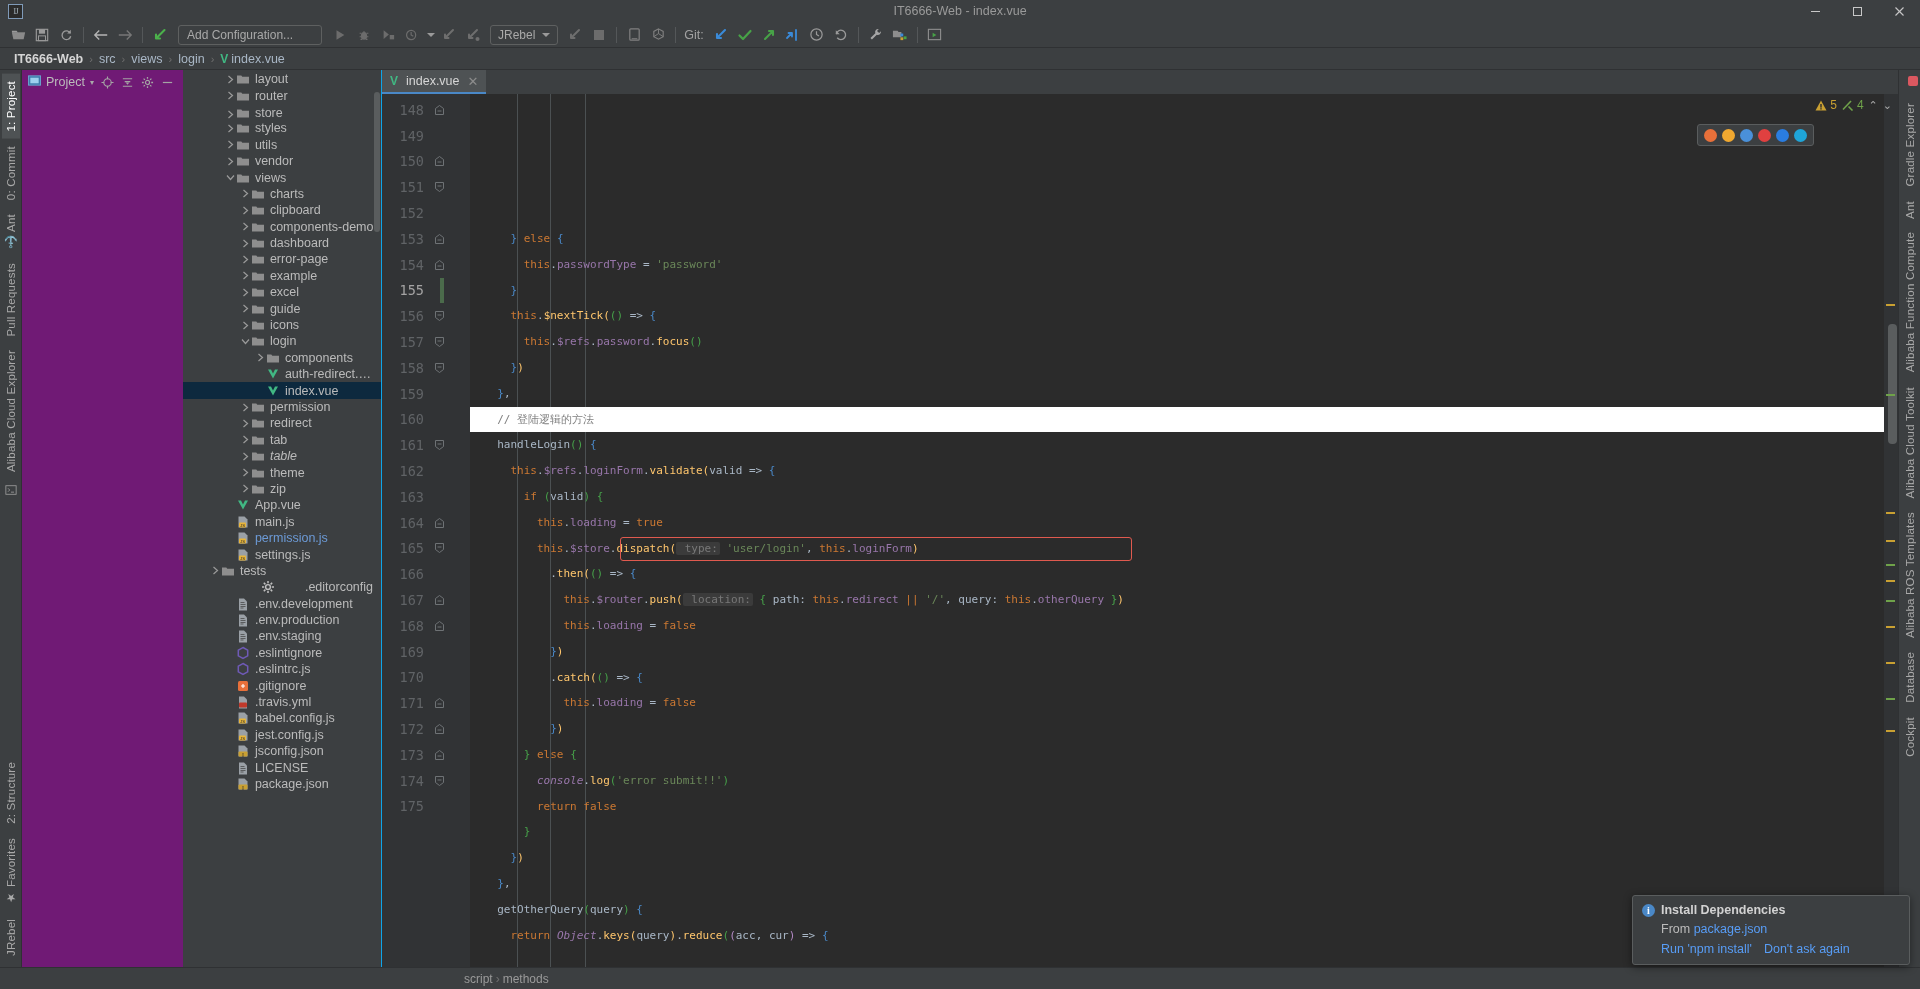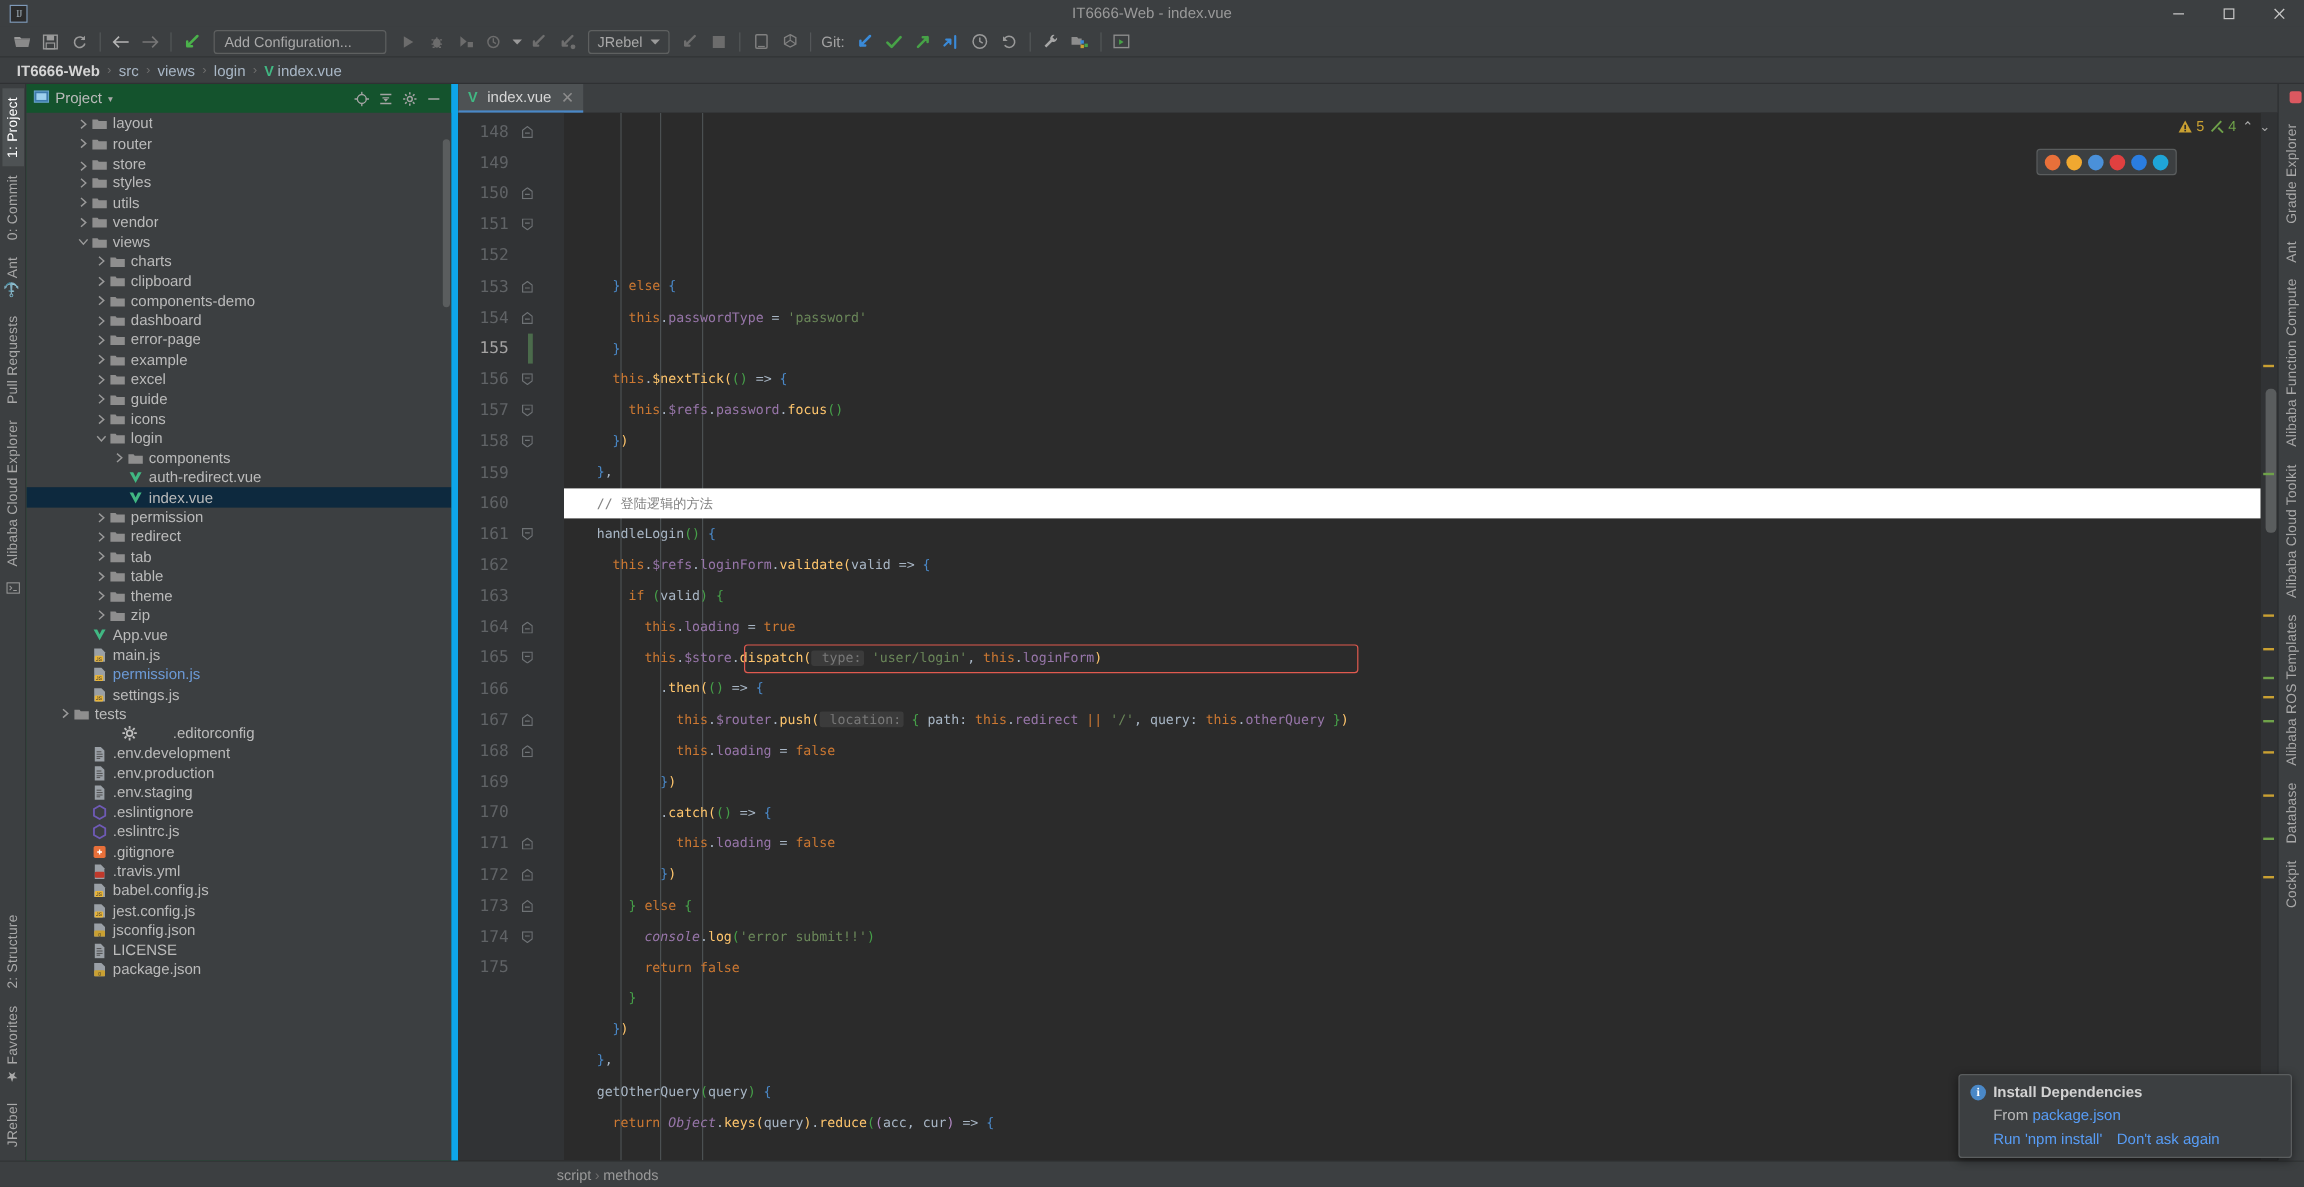--- a/index.html
+++ b/index.html
@@ -85,22 +85,22 @@
 
   
   .rail-r {
     width:22px; background:#3c3f41; flex:none; display:flex; flex-direction:column;
     justify-content:flex-start; align-items:center; border-left:1px solid #2f3133;
     padding:4px 0;
   }
 
   
   .project-pane {
-    width:360px; background:#14532d; display:flex; flex-direction:column;
-    flex:none; border-right:6px solid #0ea5e9; min-height:0;
+    width:360px; background:#701a75; display:flex; 
+    flex:none; border-right:1px solid #0ea5e9; min-height:0;
   }
   .pane-head {
     height:24px; display:flex; align-items:center; padding:0 6px; flex:none; gap:5px;
   }
   .pane-title { color:#bbbbbb; font-size:12.5px; display:flex; align-items:center; gap:5px; }
   .pane-icons { margin-left:auto; display:flex; align-items:center; gap:2px; }
   .pi { width:18px; height:18px; display:flex; align-items:center; justify-content:center; color:#a4a4a4; }
 
   .tree { flex:1; overflow:hidden; background:#3c3f41; position:relative; padding-top:1px; }
   .row {
@@ -776,21 +776,21 @@
                 <path d="M1.5 1l4 3.5-4 3.5" fill="none" stroke="#9a9a9a" stroke-width="1.2"></path>
               </svg>
             </span>
             <span class="ficon">
               <svg width="14" height="14" viewBox="0 0 14 14">
                 <path d="M1 3.5h4.3l1 1.3H13V11.5H1z" fill="#8e8e8e"></path>
               </svg>
             </span>
             <span class="lbl">tab</span>
           </div>
-          <div class="row" style="padding-left: 57px;">
+          <div class="row" style="padding-left: 57px; font-style: italic;">
             <span class="arrow">
               <svg width="7" height="9" viewBox="0 0 7 9">
                 <path d="M1.5 1l4 3.5-4 3.5" fill="none" stroke="#9a9a9a" stroke-width="1.2"></path>
               </svg>
             </span>
             <span class="ficon">
               <svg width="14" height="14" viewBox="0 0 14 14">
                 <path d="M1 3.5h4.3l1 1.3H13V11.5H1z" fill="#8e8e8e"></path>
               </svg>
             </span>

